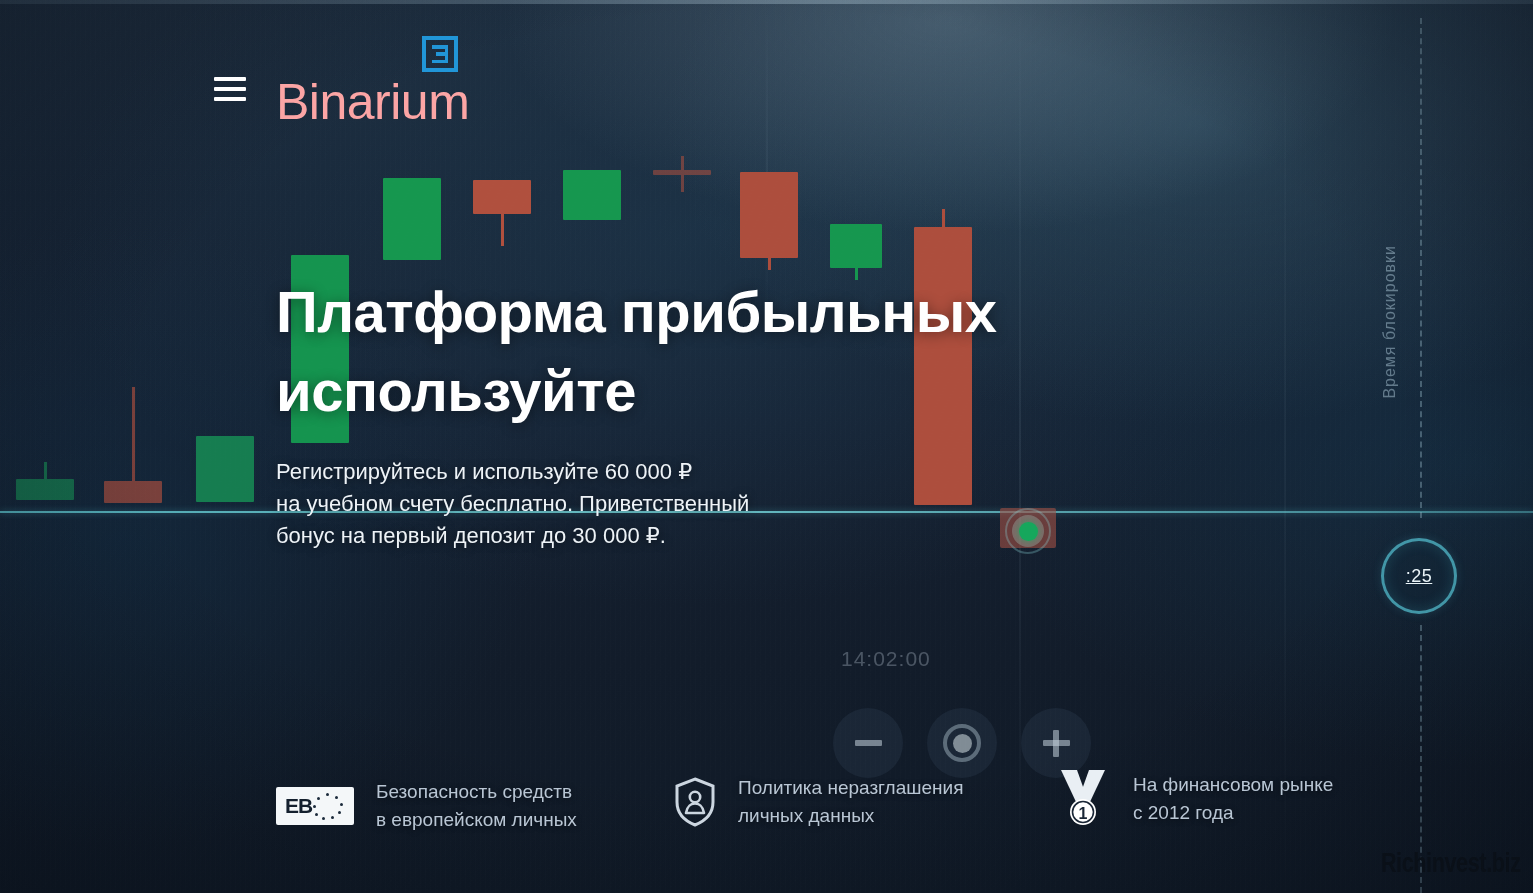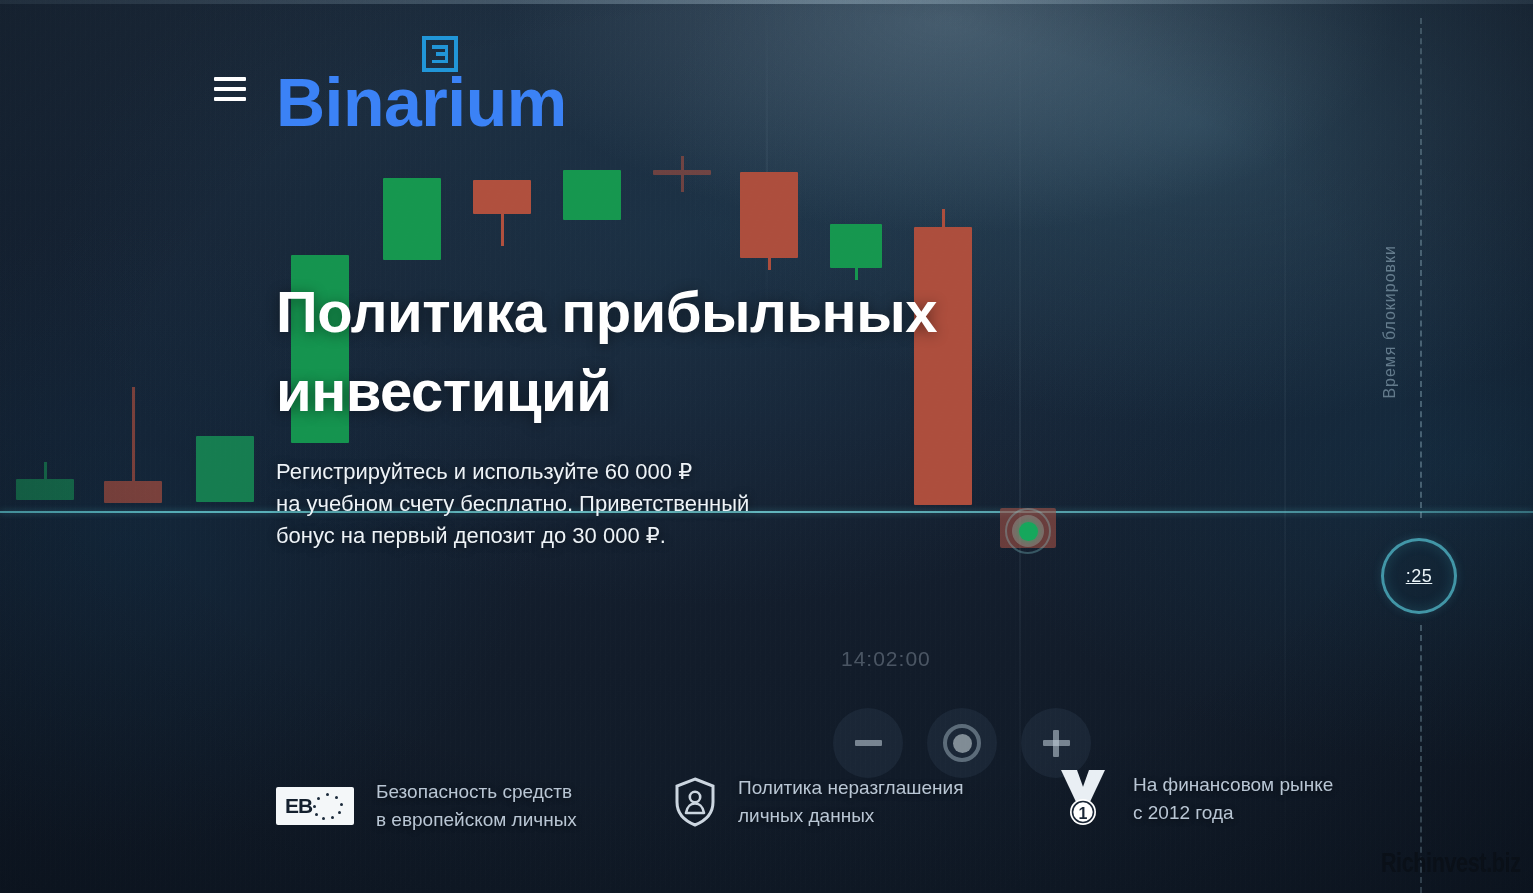--- a/index.html
+++ b/index.html
@@ -106,21 +106,21 @@
     display:flex; align-items:center; justify-content:center;
   }
   .logo-mark .glyph {
     width:16px; height:18px; position:relative;
   }
   .logo-mark .glyph b {
     position:absolute; background:#2196d8; display:block;
   }
   .logo-word {
     position:absolute; left:0; top:36px;
-    font-size:68px; line-height:60px; font-weight:bold; color:#3b82f6;
+    font-size:50px; line-height:60px; font-weight:normal; color:#fca5a5;
     letter-spacing:-0.5px; font-family:"Liberation Sans",sans-serif;
   }
 
   
   .hero { position:absolute; left:276px; top:272px; width:760px; }
   .hero h1 {
     font-size:58px; line-height:79px; font-weight:bold; color:#ffffff;
     letter-spacing:-0.5px; text-shadow:0 2px 14px rgba(0,0,0,.45);
   }
   .hero p {
@@ -290,21 +290,21 @@
           <b style="right:0;top:0;width:3.5px;height:18px"></b>
           <b style="left:4px;top:7.2px;width:12px;height:3.5px"></b>
           <b style="left:0;bottom:0;width:16px;height:3.5px"></b>
         </div>
       </div>
       <div class="logo-word">Binarium</div>
     </div>
   </div>
 
   <div class="hero">
-    <h1>Политика прибыльных инвестиций</h1>
+    <h1>Платформа прибыльных используйте</h1>
     <p>Регистрируйтесь и используйте 60 000 ₽
 на учебном счету бесплатно. Приветственный
 бонус на первый депозит до 30 000 ₽.</p>
   </div>
 
   <div class="timestamp">14:02:00</div>
 
   <div class="ctrl-row">
     <div class="ctrl">
       <span class="bar-h"></span>

